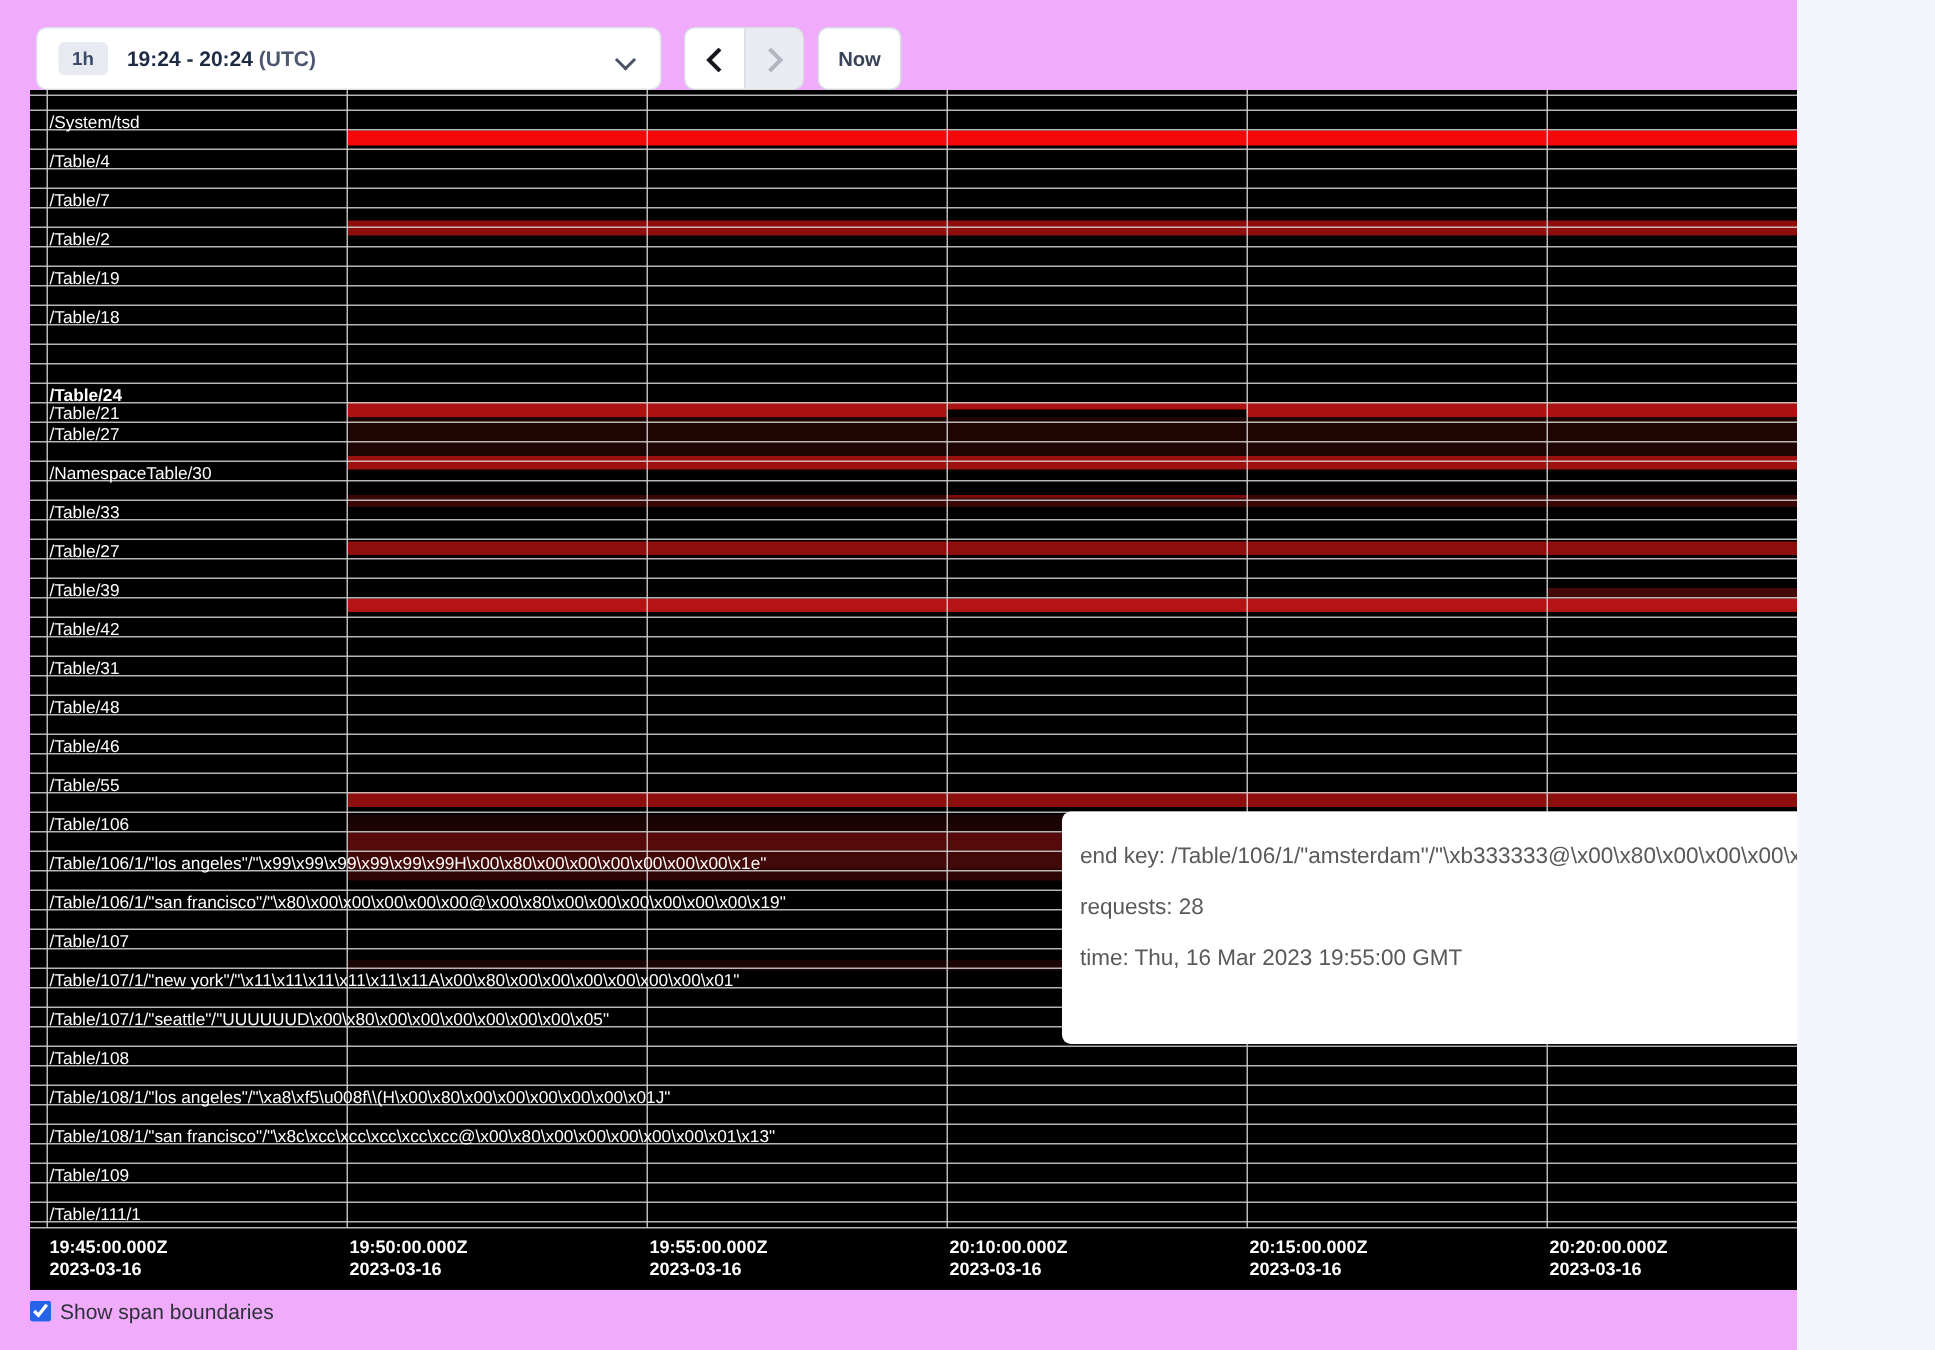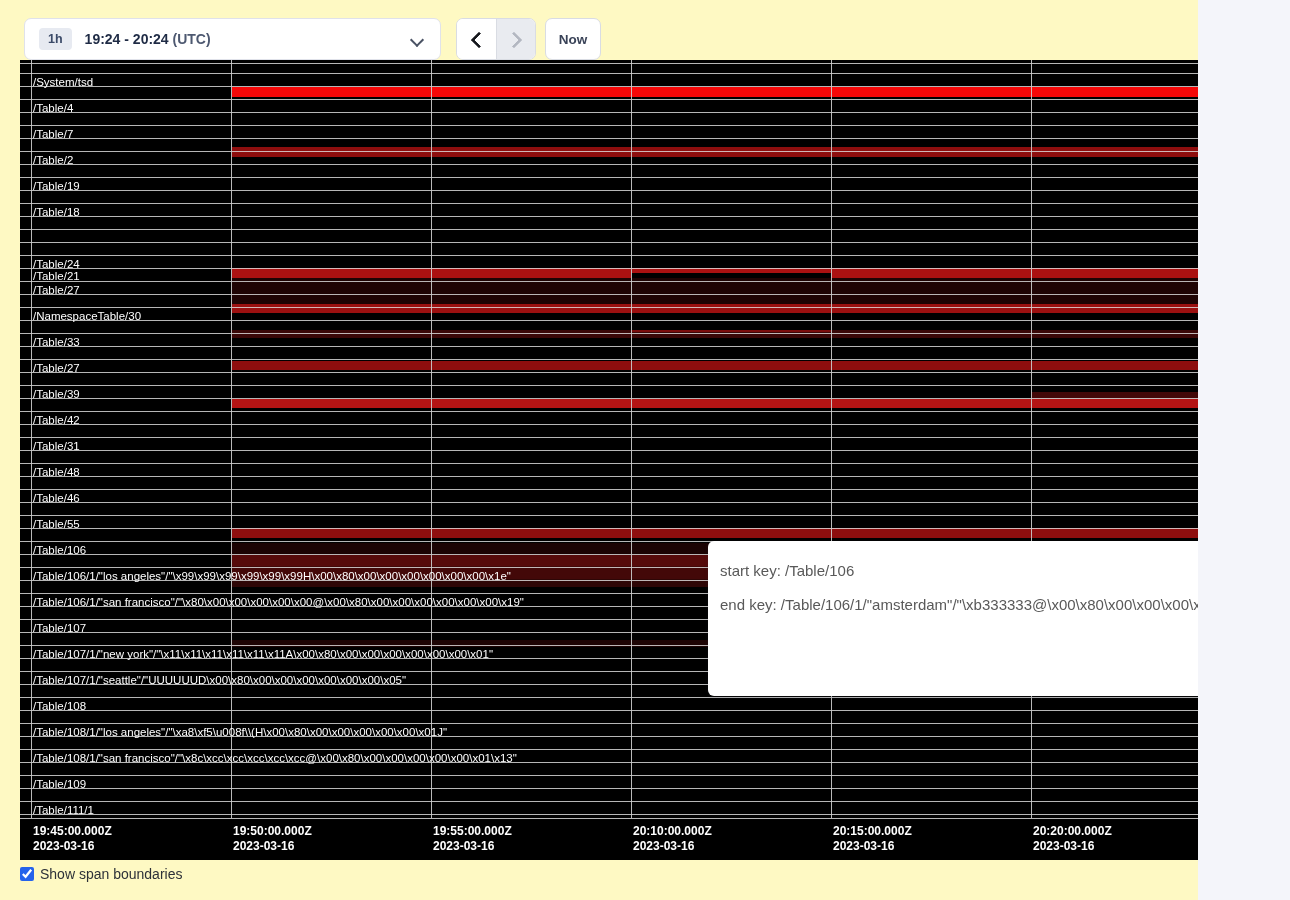--- a/index.html
+++ b/index.html
@@ -1,17 +1,17 @@
 <!DOCTYPE html>
 <html><head>
 <meta charset="utf-8">
 <style>
   html,body{margin:0;padding:0;}
   body{background:#f4f5fa;font-family:"Liberation Sans",sans-serif;}
-  .page{position:relative;width:1198px;height:900px;background:#fef9c3;overflow:hidden;}
+  .page{position:relative;width:1198px;height:900px;background:#f0abfc;overflow:hidden;}
 
   
   .time-select{position:absolute;left:24px;top:18px;width:417px;height:42px;background:#fff;
     border:1px solid #e0e2ea;border-radius:7px;box-sizing:border-box;display:flex;align-items:center;cursor:pointer;}
   .chip{margin-left:14px;background:#e7eaf1;border-radius:4px;padding:4px 9px;font-size:12.5px;font-weight:bold;color:#3b4a68;}
   .range-text{margin-left:13px;font-size:14px;color:#26334d;}
   .range-text b{font-weight:bold;color:#1f2b45;}
   .range-text .suffix{color:#4d5870;font-weight:bold;}
   .chev-down{position:absolute;right:18px;top:16px;width:8px;height:8px;border-left:2px solid #4a5264;border-bottom:2px solid #4a5264;transform:rotate(-45deg);}
   .nav-group{position:absolute;left:456px;top:18px;width:80px;height:42px;border:1px solid #d9dce3;border-radius:7px;
@@ -147,21 +147,21 @@
       <div class="vline" style="left: 611px;"></div>
       <div class="vline" style="left: 811px;"></div>
       <div class="vline" style="left: 1011px;"></div>
       <div class="row-label" style="top: 17px;">/System/tsd</div>
       <div class="row-label" style="top: 43px;">/Table/4</div>
       <div class="row-label" style="top: 69px;">/Table/7</div>
       <div class="row-label" style="top: 95px;">/Table/2</div>
       <div class="row-label" style="top: 121px;">/Table/19</div>
       <div class="row-label" style="top: 147px;">/Table/18</div>
       <div class="row-label" style="top: 173px; margin-top: 38px;">/Table/21</div>
-      <div class="row-label" style="top: 199px;">/Table/24</div>
+      <div class="row-label" style="top: 199px; font-weight: bold;">/Table/24</div>
       <div class="row-label" style="top: 225px;">/Table/27</div>
       <div class="row-label" style="top: 251px;">/NamespaceTable/30</div>
       <div class="row-label" style="top: 277px;">/Table/33</div>
       <div class="row-label" style="top: 303px;">/Table/27</div>
       <div class="row-label" style="top: 329px;">/Table/39</div>
       <div class="row-label" style="top: 355px;">/Table/42</div>
       <div class="row-label" style="top: 381px;">/Table/31</div>
       <div class="row-label" style="top: 407px;">/Table/48</div>
       <div class="row-label" style="top: 433px;">/Table/46</div>
       <div class="row-label" style="top: 459px;">/Table/55</div>
@@ -178,22 +178,23 @@
       <div class="row-label" style="top: 745px;">/Table/111/1</div>
       <div class="axis-label" style="left: 13px;">19:45:00.000Z<br>2023-03-16</div>
       <div class="axis-label" style="left: 213px;">19:50:00.000Z<br>2023-03-16</div>
       <div class="axis-label" style="left: 413px;">19:55:00.000Z<br>2023-03-16</div>
       <div class="axis-label" style="left: 613px;">20:10:00.000Z<br>2023-03-16</div>
       <div class="axis-label" style="left: 813px;">20:15:00.000Z<br>2023-03-16</div>
       <div class="axis-label" style="left: 1013px;">20:20:00.000Z<br>2023-03-16</div>
     </div>
 
   <div class="tooltip" id="tooltip">
-      <div class="tt-line">start key: /Table/106</div>
       <div class="tt-line">end key: /Table/106/1/"amsterdam"/"\xb333333@\x00\x80\x00\x00\x00\x00\x00\x00#"</div>
+      <div class="tt-line">requests: 28</div>
+      <div class="tt-line">time: Thu, 16 Mar 2023 19:55:00 GMT</div>
     </div>
 
   <div class="footer">
     <input type="checkbox" id="spanbound" checked="" style="">
     <label for="spanbound">Show span boundaries</label>
   </div>
 
 </div>
 
 </body></html>

